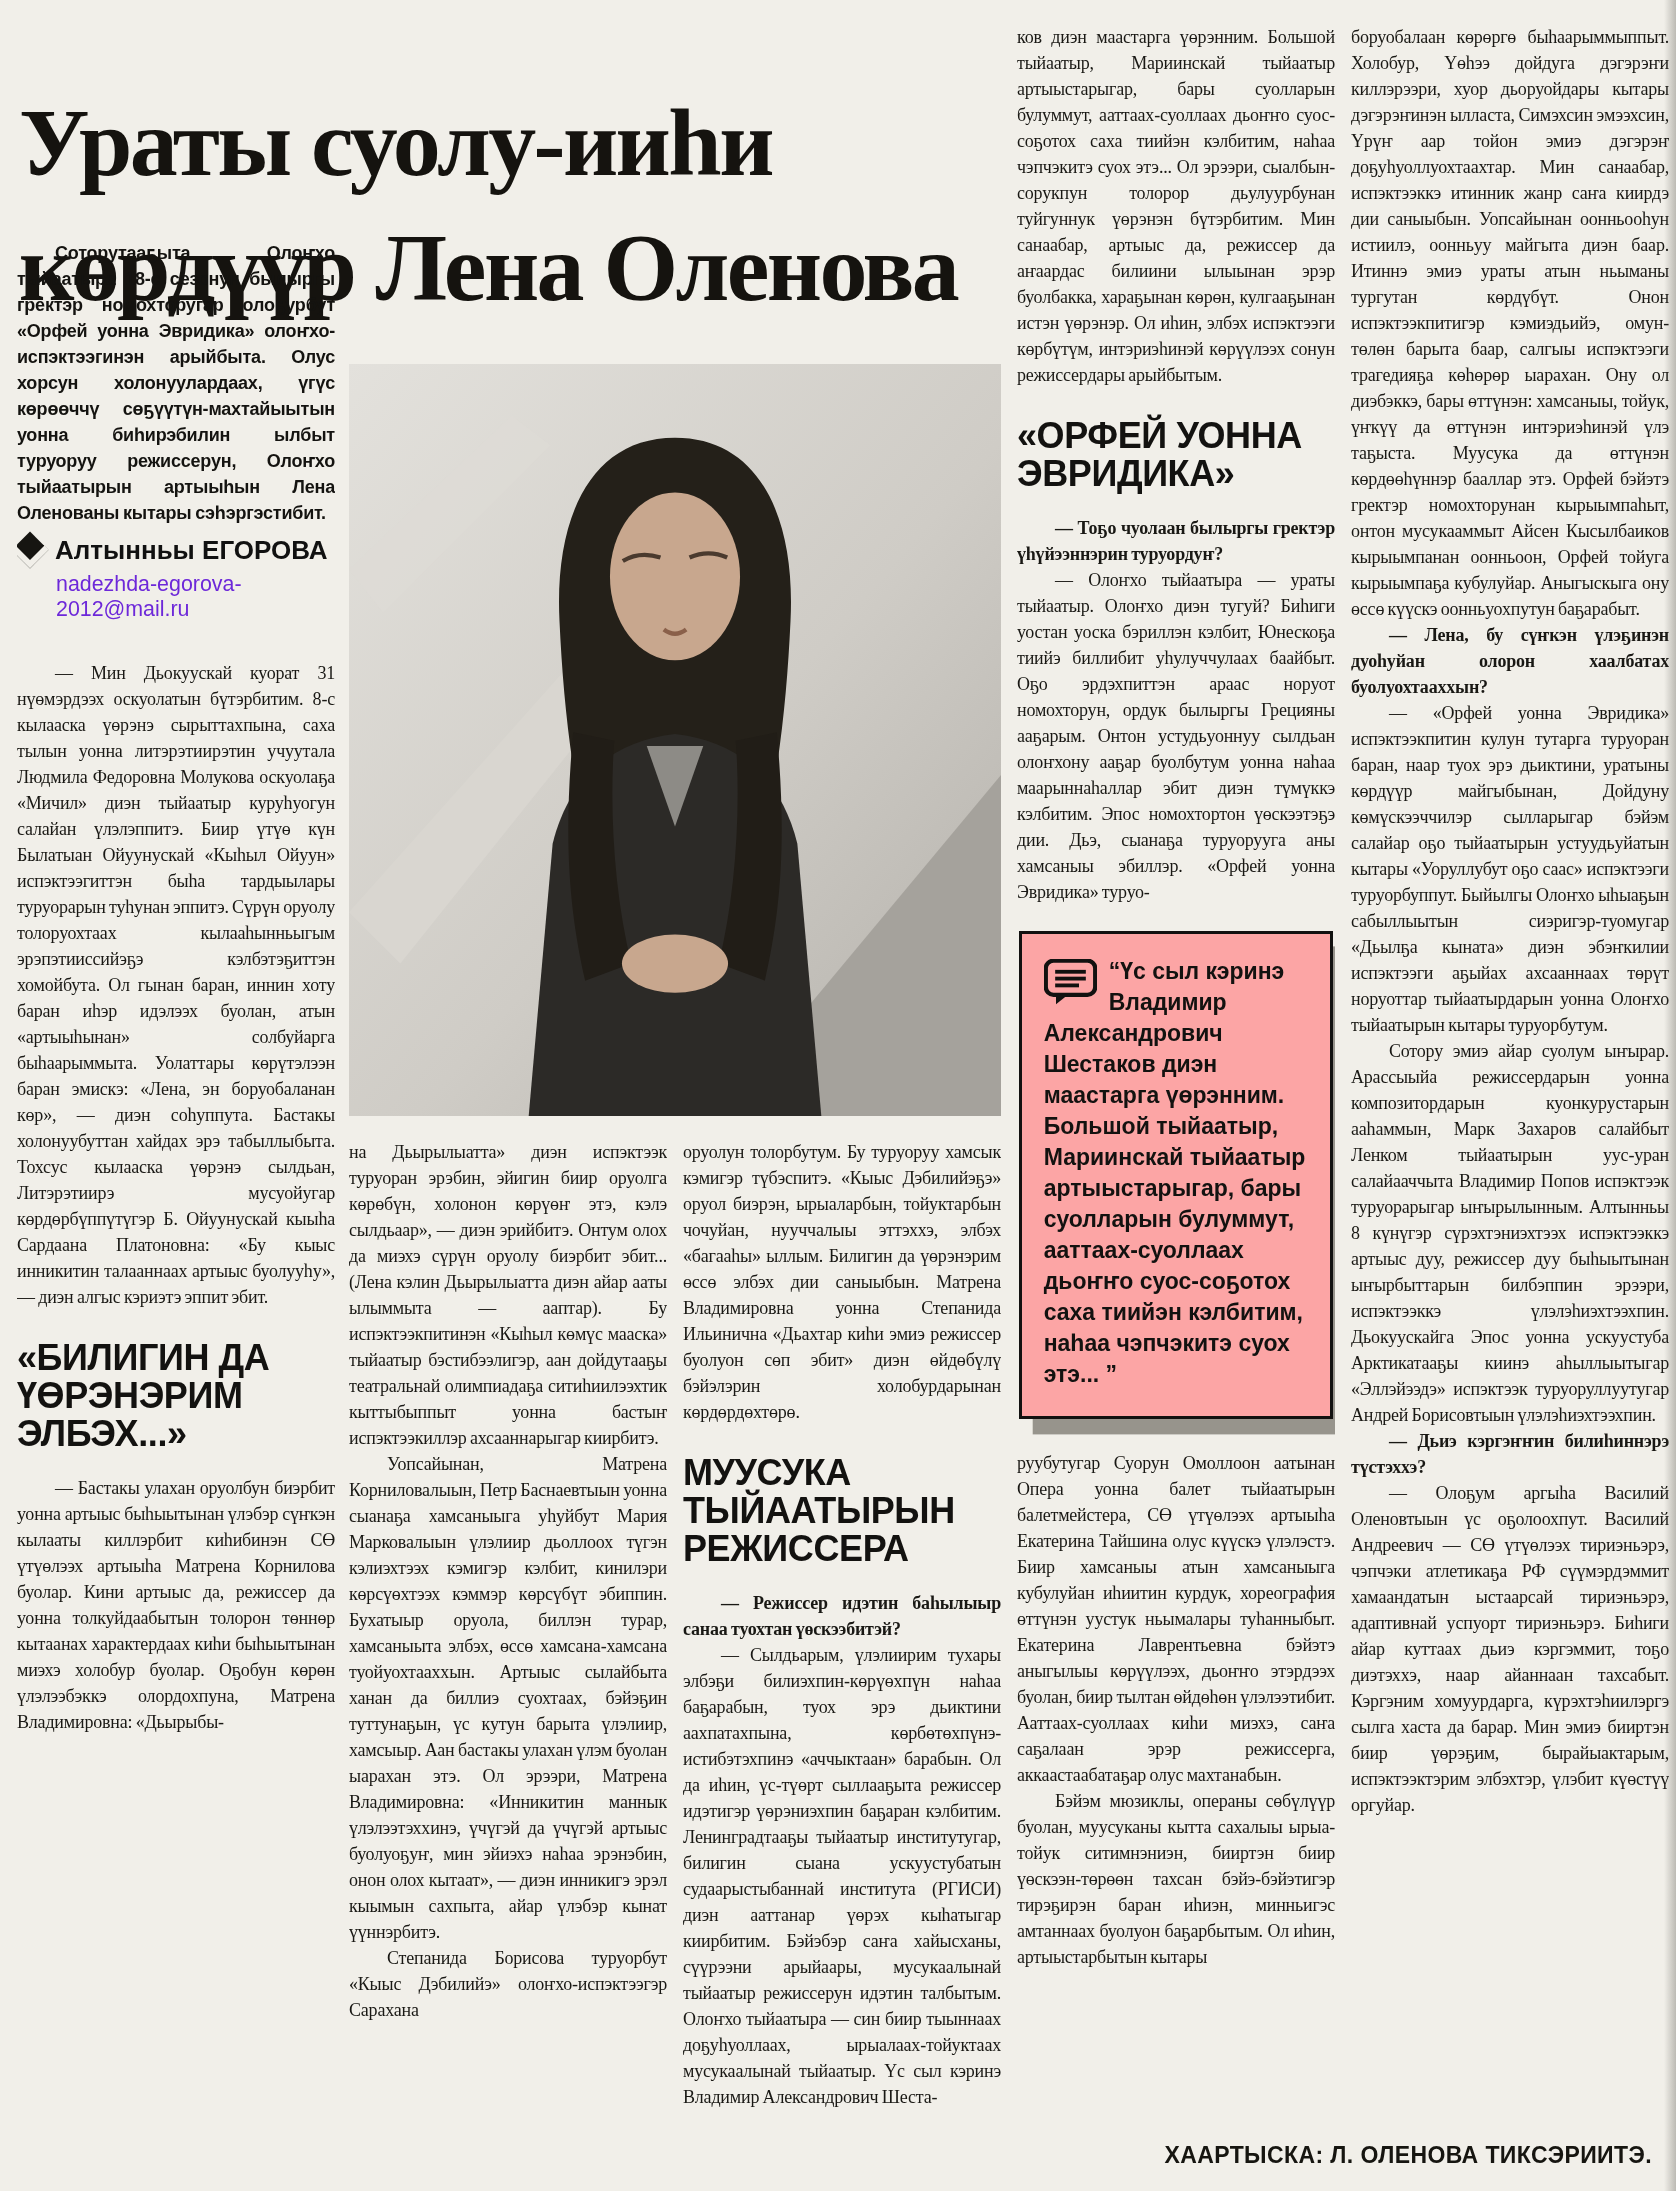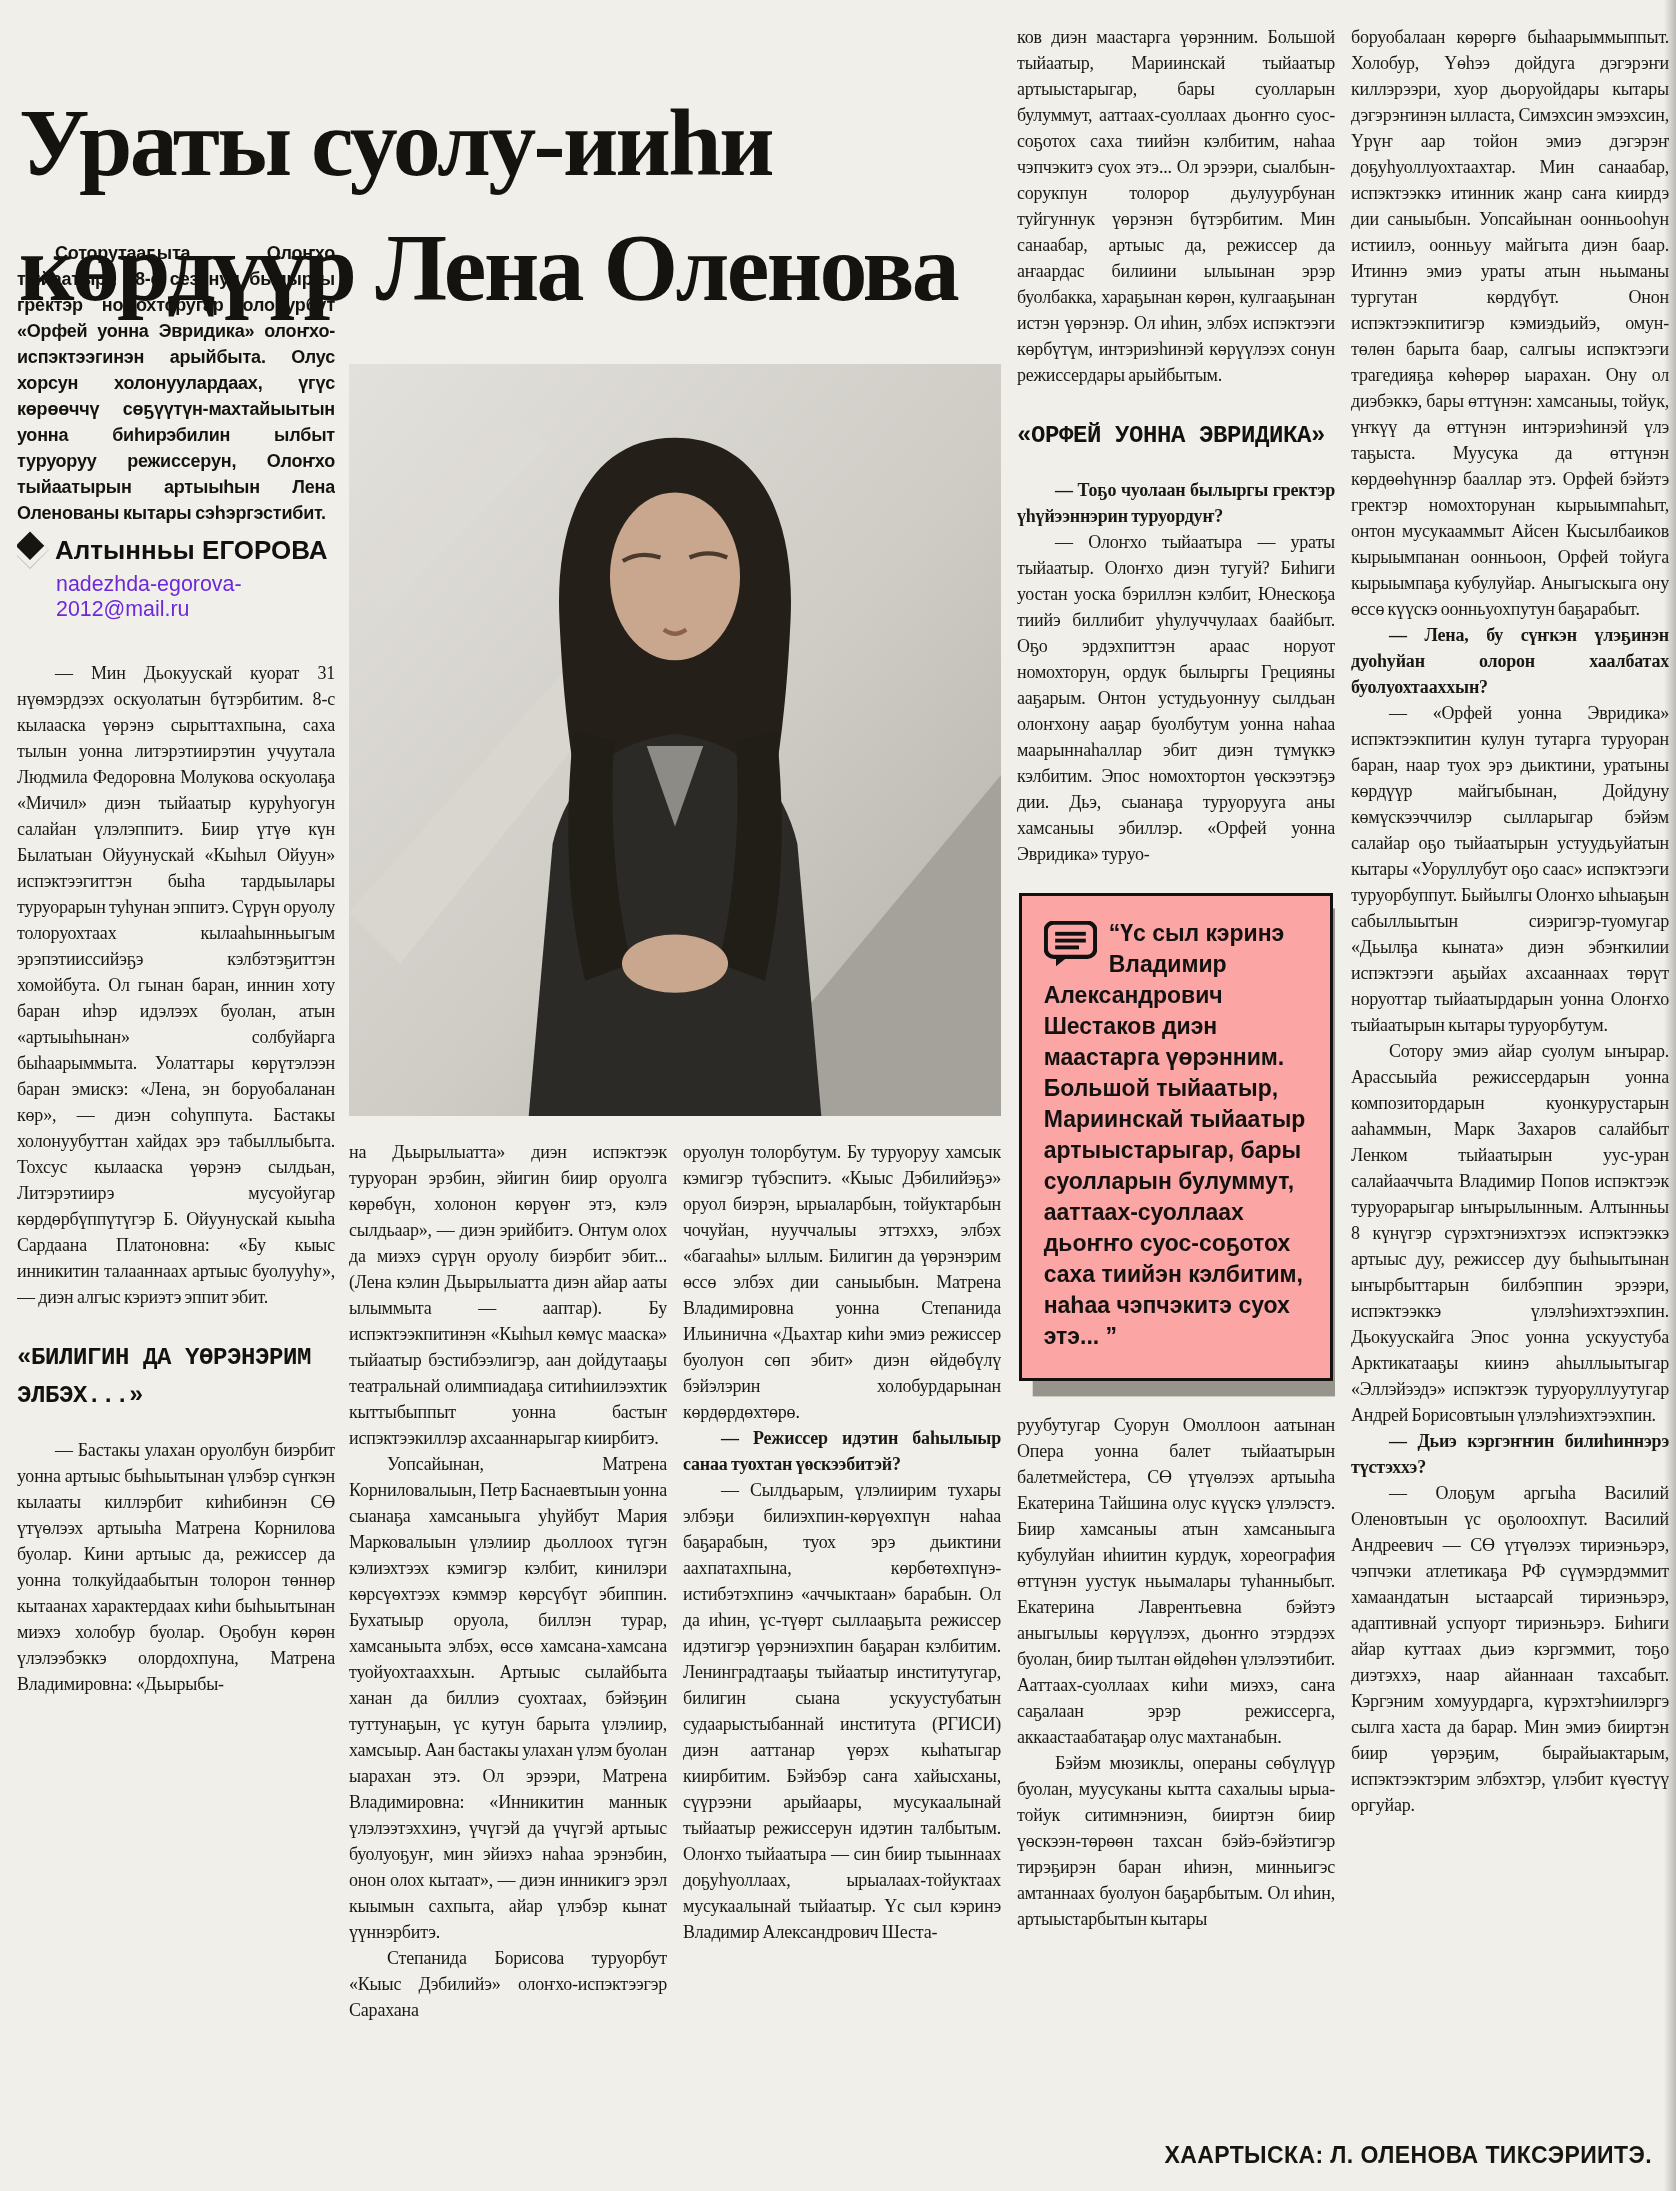--- a/index.html
+++ b/index.html
@@ -20,21 +20,21 @@
         color:#141310;margin:0 0 31px 0;}
   .byline{margin:8.6px 0 38px 0;font-family:"Liberation Sans",sans-serif;}
   .byline .who{display:flex;align-items:center;gap:12px;font-weight:700;font-size:26px;color:#111;}
   .diamond{width:26px;height:26px;background:#161511;transform:rotate(45deg);flex:0 0 auto;
         box-shadow:inset -6px -6px 0 #f1efe9, inset -7.7px -7.7px 0 #161511;}
   .byline .mail{margin:6.8px 0 0 39px;font-size:21.4px;color:#6d28d9;}
   .body p{margin:0;text-align:justify;text-indent:38px;font-size:18px;line-height:26px;
         letter-spacing:-0.2px;word-spacing:-0.9px;overflow-wrap:break-word;}
   .body p.noindent{text-indent:0;}
   .body p.q{font-weight:700;}
-  .subhead{font-family:Liberation Mono, monospace;font-weight:700;font-size:24px;line-height:38px;
+  .subhead{font-family:Liberation Sans, sans-serif;font-weight:700;font-size:36px;line-height:38px;
         color:#131210;margin:29px 0 22px 0;letter-spacing:-0.4px;}
   .photo{position:absolute;left:349px;top:364px;width:652px;height:752px;background:#c6c3bd;}
   .photo svg{display:block;width:100%;height:100%;}
   .pullquote{position:relative;margin:26px 1.7px 31px 1.7px;background:#fca5a5;border:3.4px solid #121110;
         padding:22px 20.5px 26px 22px;box-shadow:13.7px 15.4px 0 #97948c;}
   .pullquote .pq-text{font-family:"Liberation Sans",sans-serif;font-weight:700;
         font-size:23px;line-height:31px;color:#131210;}
   .bubble{float:left;width:53px;height:46px;margin:3.4px 12px 3.4px 0;}
   .credit{position:absolute;right:24px;top:2142px;width:839px;text-align:right;
         font-family:"Liberation Sans",sans-serif;font-weight:700;font-size:23px;color:#161510;
@@ -95,20 +95,21 @@
         <p class="noindent">на Дьырылыатта» диэн испэктээк туруоран эрэбин, эйигин биир оруолга көрөбүн, холонон көрүөҥ этэ, кэлэ сылдьаар», — диэн эрийбитэ. Онтум олох да миэхэ сүрүн оруолу биэрбит эбит... (Лена кэлин Дьырылыатта диэн айар ааты ылыммыта — ааптар). Бу испэктээкпитинэн «Кыһыл көмүс мааска» тыйаатыр бэстибээлигэр, аан дойдутааҕы театральнай олимпиадаҕа ситиһиилээхтик кыттыбыппыт уонна бастыҥ испэктээкиллэр ахсааннарыгар киирбитэ.</p>
         <p>Уопсайынан, Матрена Корниловалыын, Петр Баснаевтыын уонна сыанаҕа хамсаныыга уһуйбут Мария Марковалыын үлэлиир дьоллоох түгэн кэлиэхтээх кэмигэр кэлбит, кинилэри көрсүөхтээх кэммэр көрсүбүт эбиппин. Бухатыыр оруола, биллэн турар, хамсаныыта элбэх, өссө хамсана-хамсана туойуохтааххын. Артыыс сылайбыта ханан да биллиэ суохтаах, бэйэҕин туттунаҕын, үс кутун барыта үлэлиир, хамсыыр. Аан бастакы улахан үлэм буолан ыарахан этэ. Ол эрээри, Матрена Владимировна: «Инникитин маннык үлэлээтэххинэ, үчүгэй да үчүгэй артыыс буолуоҕуҥ, мин эйиэхэ наһаа эрэнэбин, онон олох кытаат», — диэн инникигэ эрэл кыымын сахпыта, айар үлэбэр кынат үүннэрбитэ.</p>
         <p>Степанида Борисова туруорбут «Кыыс Дэбилийэ» олоҥхо-испэктээгэр Сарахана</p>
       </div>
   </div>
 
   <div class="col body" id="col3">
     <div>
         <p class="noindent">оруолун толорбутум. Бу туруоруу хамсык кэмигэр түбэспитэ. «Кыыс Дэбилийэҕэ» оруол биэрэн, ырыаларбын, тойуктарбын чочуйан, нууччалыы эттэххэ, элбэх «багааһы» ыллым. Билигин да үөрэнэрим өссө элбэх дии саныыбын. Матрена Владимировна уонна Степанида Ильинична «Дьахтар киһи эмиэ режиссер буолуон сөп эбит» диэн өйдөбүлү бэйэлэрин холобурдарынан көрдөрдөхтөрө.</p>
       </div>
+    <h2 class="subhead">МУУСУКА ТЫЙААТЫРЫН РЕЖИССЕРА</h2>
     <div>
         <p class="q">— Режиссер идэтин баһылыыр санаа туохтан үөскээбитэй?</p>
         <p>— Сылдьарым, үлэлиирим тухары элбэҕи билиэхпин-көрүөхпүн наһаа баҕарабын, туох эрэ дьиктини аахпатахпына, көрбөтөхпүнэ-истибэтэхпинэ «аччыктаан» барабын. Ол да иһин, үс-түөрт сыллааҕыта режиссер идэтигэр үөрэниэхпин баҕаран кэлбитим. Ленинградтааҕы тыйаатыр институтугар, билигин сыана ускуустубатын судаарыстыбаннай института (РГИСИ) диэн ааттанар үөрэх кыһатыгар киирбитим. Бэйэбэр саҥа хайысханы, сүүрээни арыйаары, мусукаалынай тыйаатыр режиссерун идэтин талбытым. Олоҥхо тыйаатыра — син биир тыыннаах доҕуһуоллаах, ырыалаах-тойуктаах мусукаалынай тыйаатыр. Үс сыл кэринэ Владимир Александрович Шеста-</p>
       </div>
   </div>
 
   <div class="col body" id="col4">
     <div>
         <p class="noindent">ков диэн маастарга үөрэнним. Большой тыйаатыр, Мариинскай тыйаатыр артыыстарыгар, бары суолларын булуммут, ааттаах-суоллаах дьоҥҥо суос-соҕотох саха тиийэн кэлбитим, наһаа чэпчэкитэ суох этэ... Ол эрээри, сыалбын-сорукпун толорор дьулуурбунан туйгуннук үөрэнэн бүтэрбитим. Мин санаабар, артыыс да, режиссер да аҥаардас билиини ылыынан эрэр буолбакка, хараҕынан көрөн, кулгааҕынан истэн үөрэнэр. Ол иһин, элбэх испэктээги көрбүтүм, интэриэһинэй көрүүлээх сонун режиссердары арыйбытым.</p>
       </div>

